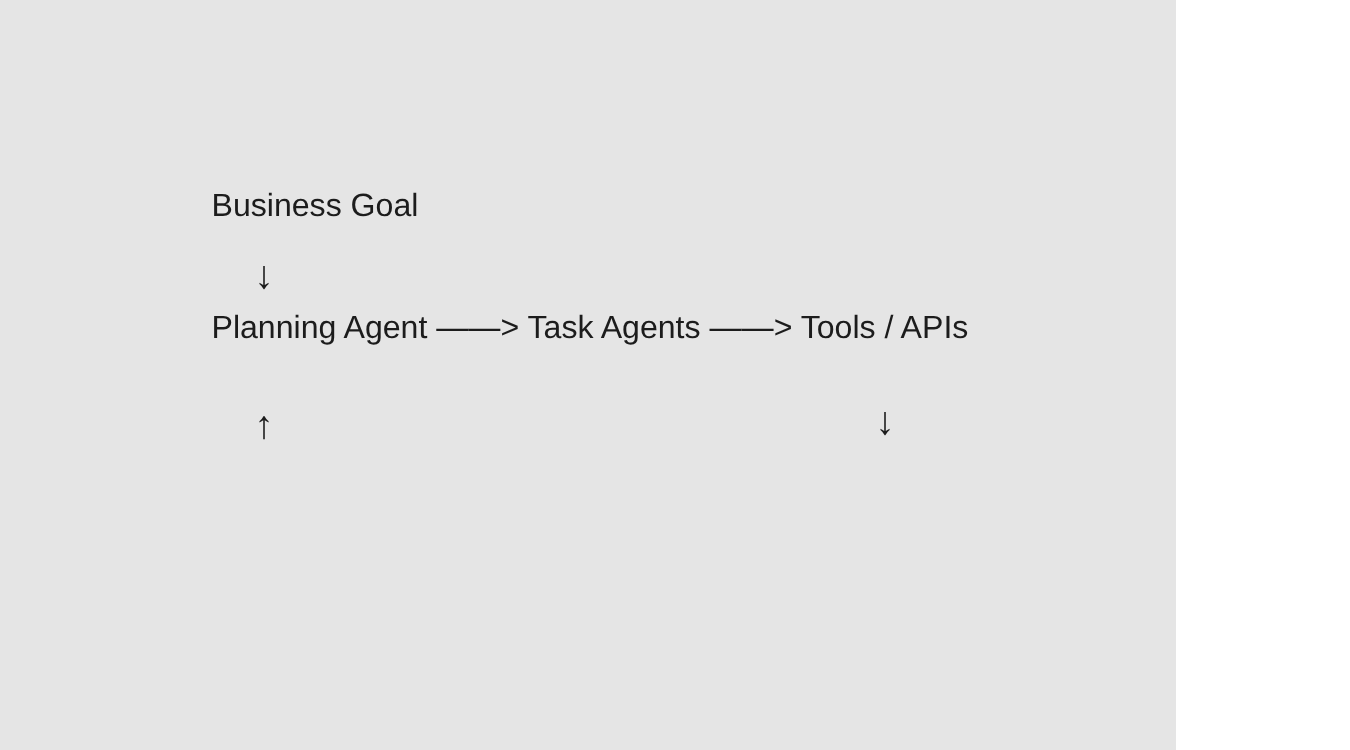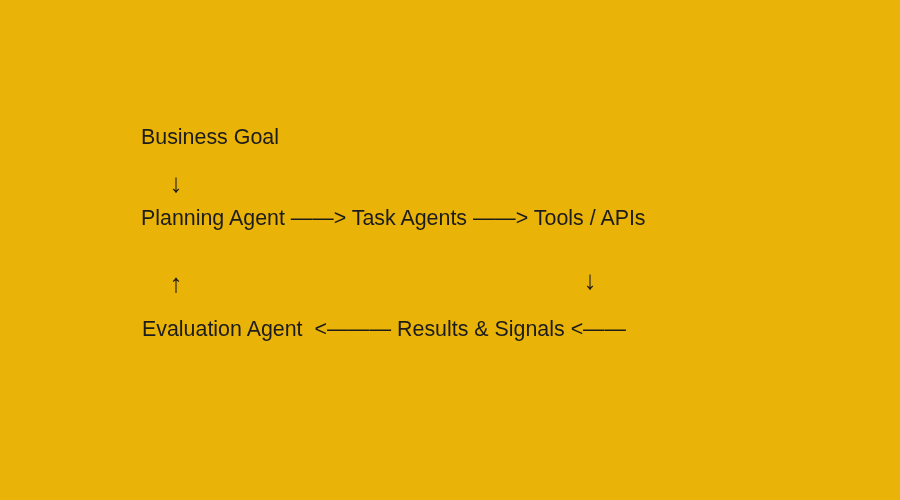--- a/index.html
+++ b/index.html
@@ -2,23 +2,23 @@
 <html><head>
 <meta charset="utf-8">
 <style>
   html, body {
     margin: 0;
     padding: 0;
     background: #ffffff;
   }
   .canvas {
     position: relative;
-    width: 900px;
+    width: 784px;
     height: 500px;
-    background: #eab308;
+    background: #e5e5e5;
     overflow: hidden;
     font-family: "Liberation Sans", "DejaVu Sans", sans-serif;
     color: #1c1c1c;
   }
   .line {
     position: absolute;
     font-size: 21.4px;
     line-height: 26px;
     white-space: pre;
     letter-spacing: 0;
@@ -46,15 +46,14 @@
   <div class="line row-goal">Business Goal</div>
 
   <div class="varrow arrow-d1">↓</div>
 
   <div class="line row-flow">Planning Agent ——&gt; Task Agents ——&gt; Tools / APIs</div>
 
   <div class="varrow arrow-up">↑</div>
 
   <div class="varrow arrow-d2">↓</div>
 
-  <div class="line row-feedback">Evaluation Agent  &lt;——— Results &amp; Signals &lt;——</div>
 
 </div>
 
 </body></html>

